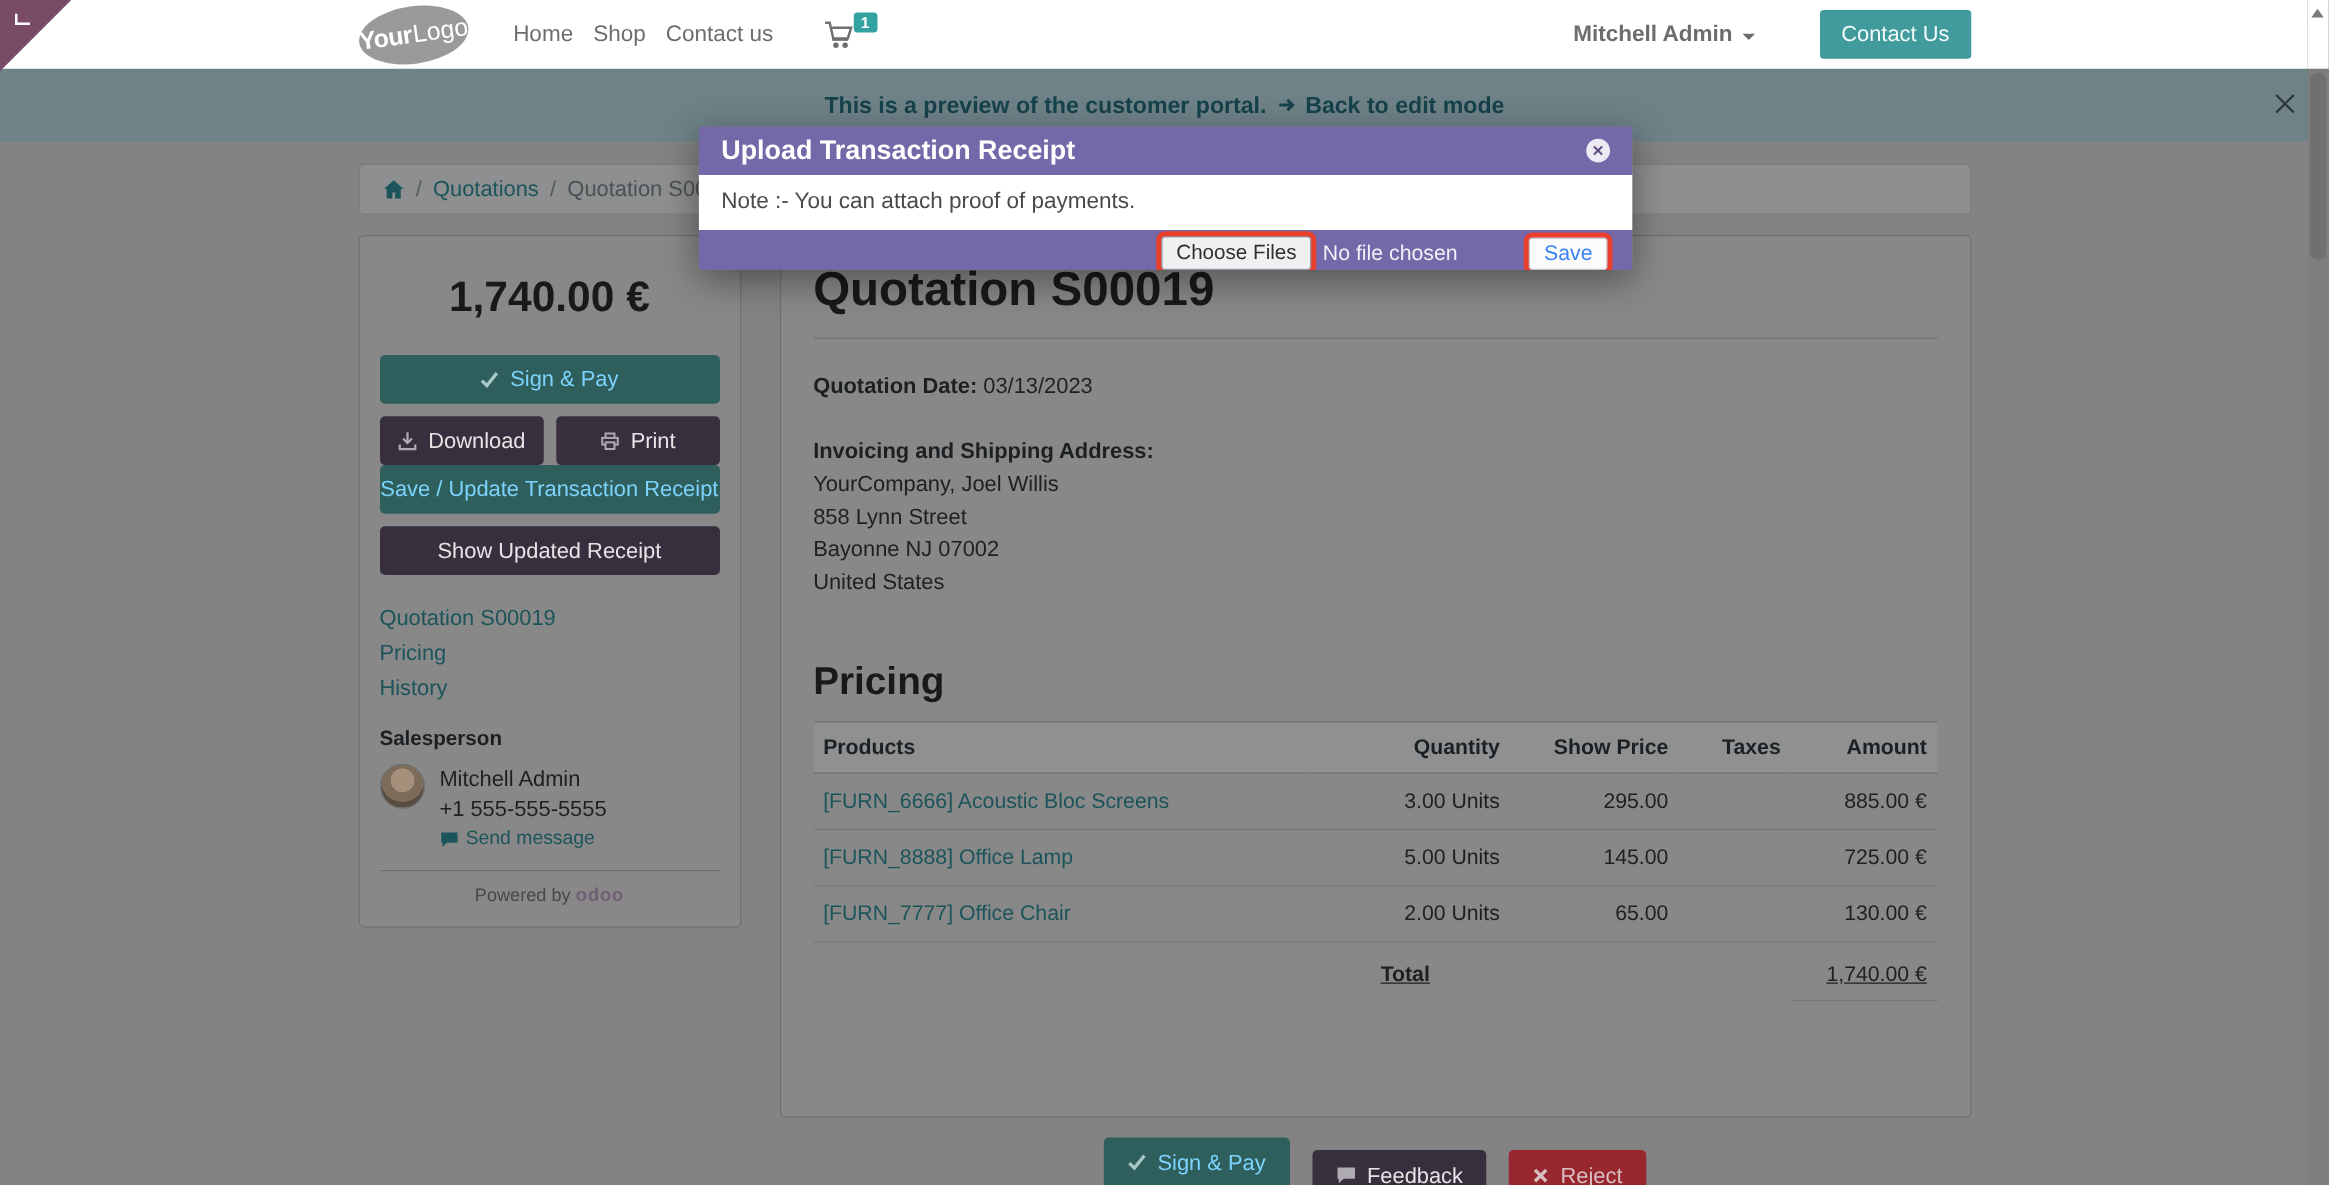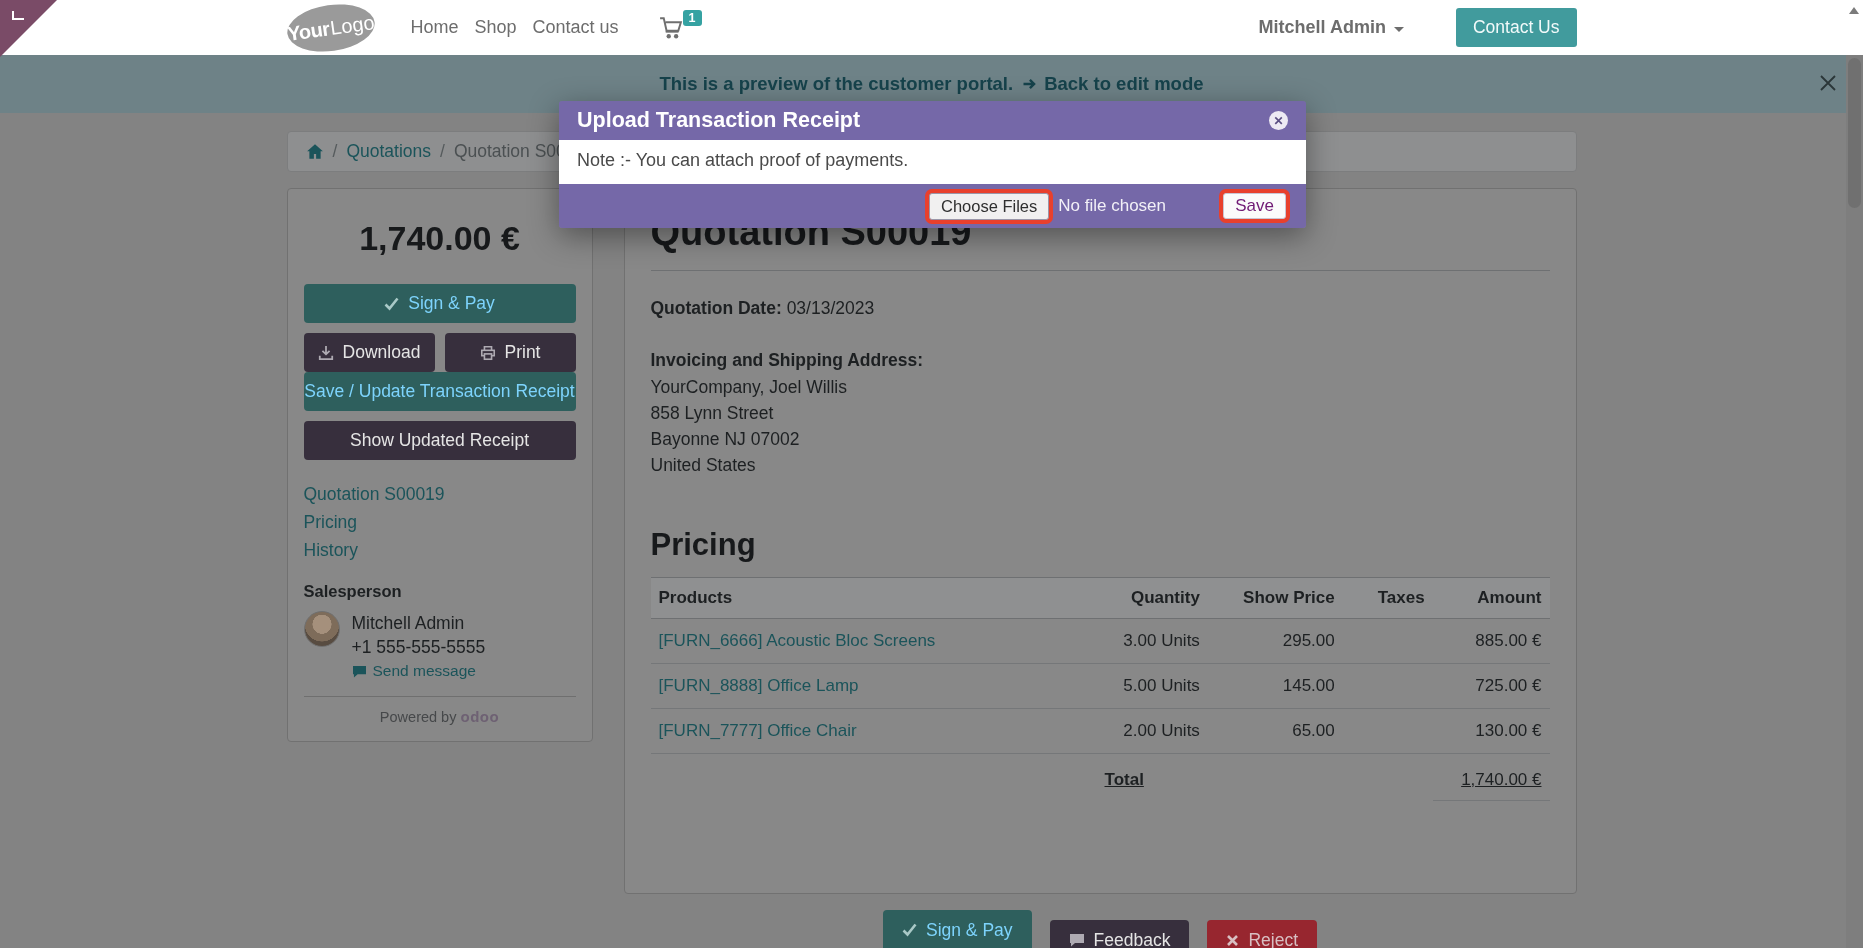--- a/index.html
+++ b/index.html
@@ -103,26 +103,26 @@
   .btn-red { background:#97262f; color:#d8bfc2; }
 
   
   .modal { position:absolute; left:559px; top:101px; width:747px; z-index:50; border-radius:3px;
            overflow:hidden; box-shadow:0 8px 30px rgba(0,0,0,0.4); }
   .modal-header { background:#7568a8; padding:7px 18px; display:flex; align-items:center; justify-content:space-between; }
   .modal-title { color:#ffffff; font-size:21.5px; font-weight:700; }
   .modal-close { width:19px; height:19px; border-radius:50%; background:#edeaf3; display:flex; align-items:center;
                  justify-content:center; cursor:pointer; color:#5b4f83; font-size:12px; font-weight:700; line-height:1; }
   .modal-body { background:#ffffff; padding:10px 18px 13px; font-size:18px; color:#4a4a4a; }
-  .modal-footer { background:#7568a8; height:44px; display:flex; align-items:center; padding:0 20px; }
+  .modal-footer { background:#7568a8; height:32px; display:flex; align-items:flex-end; padding:0 20px; }
   .file-group { display:flex; align-items:center; margin-left:350px; }
   .choose-btn { background:#f1f0f0; border:1px solid #9a96a8; color:#2f2f2f; font-size:16.5px; padding:3px 11px;
                 border-radius:3px; box-shadow:0 0 0 4px #e8402d; cursor:pointer; font-family:inherit; }
   .no-file { color:#f2f0f7; font-size:17px; margin-left:9px; }
-  .save-btn { margin-left:auto; background:#fbfbfb; border:1px solid #c9c6d4; color:#701a75; font-size:17px;
+  .save-btn { margin-left:auto; background:#fbfbfb; border:1px solid #c9c6d4; color:#3b82f6; font-size:17px;
               padding:2px 11px; border-radius:3px; box-shadow:0 0 0 4px #e8402d; cursor:pointer; font-family:inherit; }
 
   
   .scrollbar { position:absolute; right:0; top:0; width:17px; height:948px; background:#7e7e7e; z-index:70; }
   .scroll-top { height:55px; background:#ffffff; position:relative; }
   .scroll-up { position:absolute; top:7px; left:3px; width:0; height:0; cursor:pointer;
                border-left:5.5px solid transparent; border-right:5.5px solid transparent; border-bottom:7px solid #7b7b7b; }
   .scroll-thumb { position:absolute; top:58px; left:2px; width:13px; height:150px; background:#707070;
                   border-radius:7px; cursor:grab; }
 

